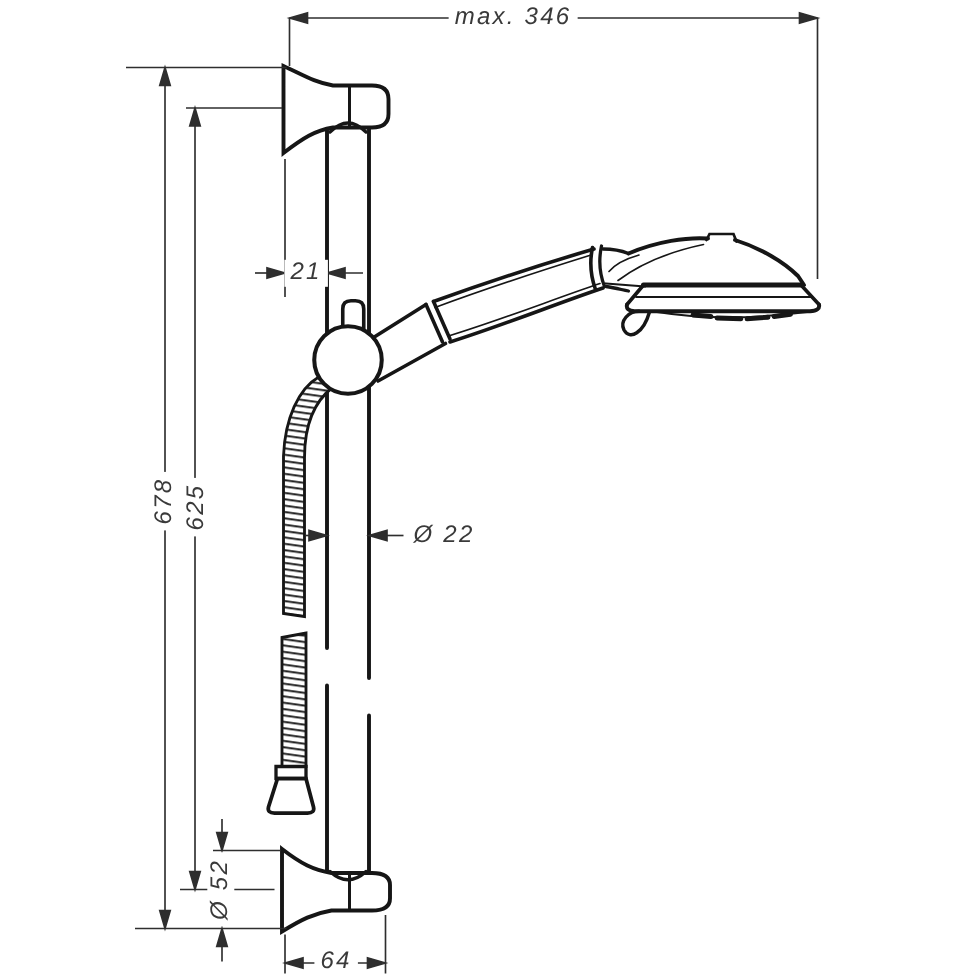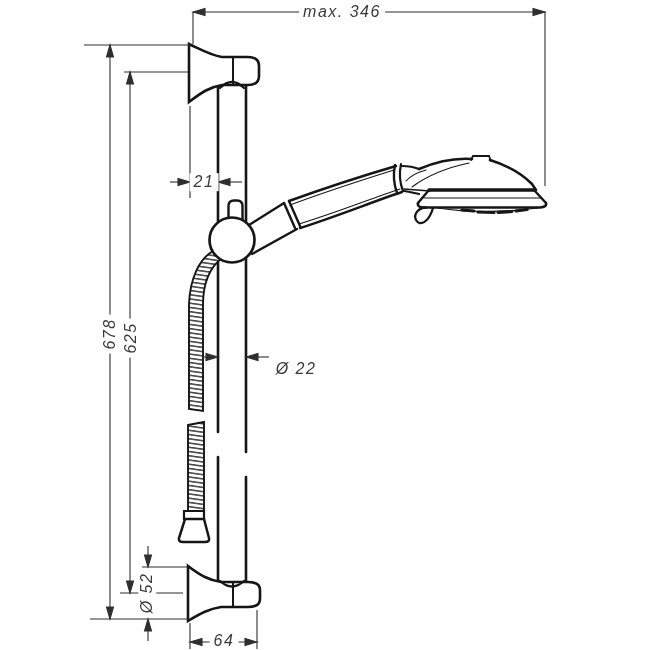--- a/index.html
+++ b/index.html
@@ -159,17 +159,17 @@
       <polygon points="190,642 202,638.5 202,645.5"></polygon>
       <polygon points="257,642 245,638.5 245,645.5"></polygon>
     </g>
   </g>
 </svg>
 
 <span class="dim-label" style="left:342px;top:12px;">max. 346</span>
 <span class="dim-label" style="left:156px;top:182px;margin-left:48px;">21</span>
 <span class="dim-label rot" style="left:110px;top:334px;">678</span>
 <span class="dim-label rot" style="left:131px;top:338px;">625</span>
-<span class="dim-label" style="left:296px;top:357px;margin-top:12px;">Ø 22</span>
+<span class="dim-label" style="left:296px;top:357px;">Ø 22</span>
 <span class="dim-label rot" style="left:147px;top:593px;">Ø 52</span>
 <span class="dim-label" style="left:224px;top:641px;text-align:right;">64</span>
 
 </div>
 
 </body></html>

